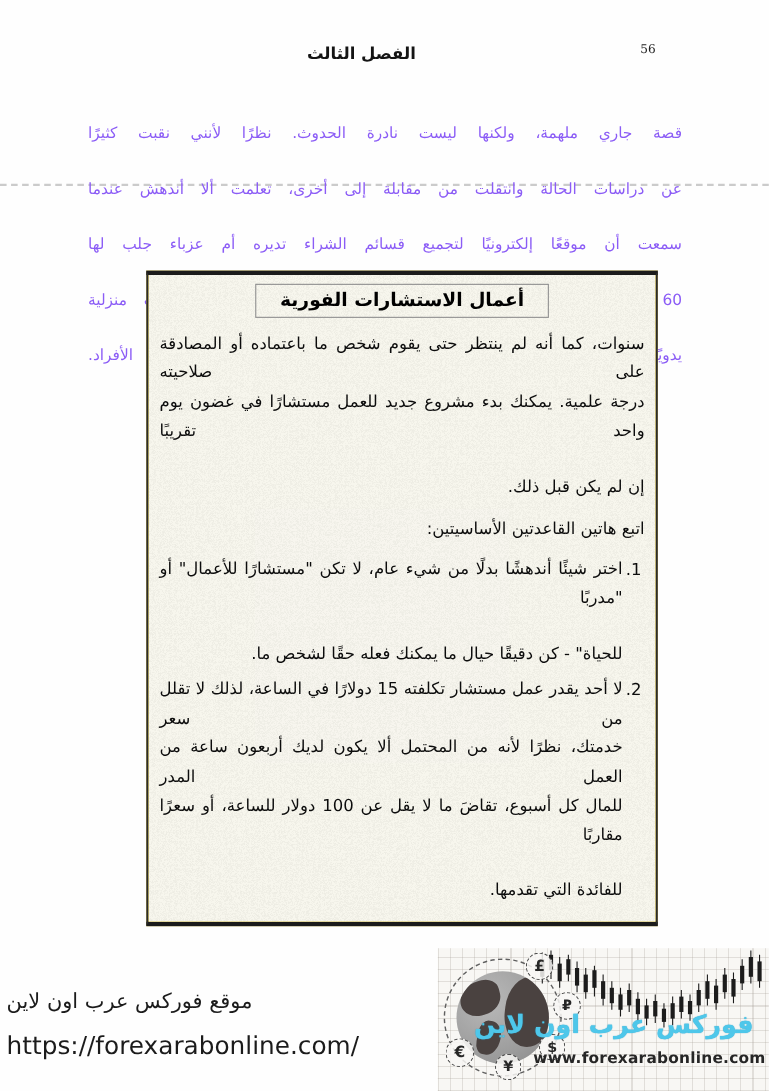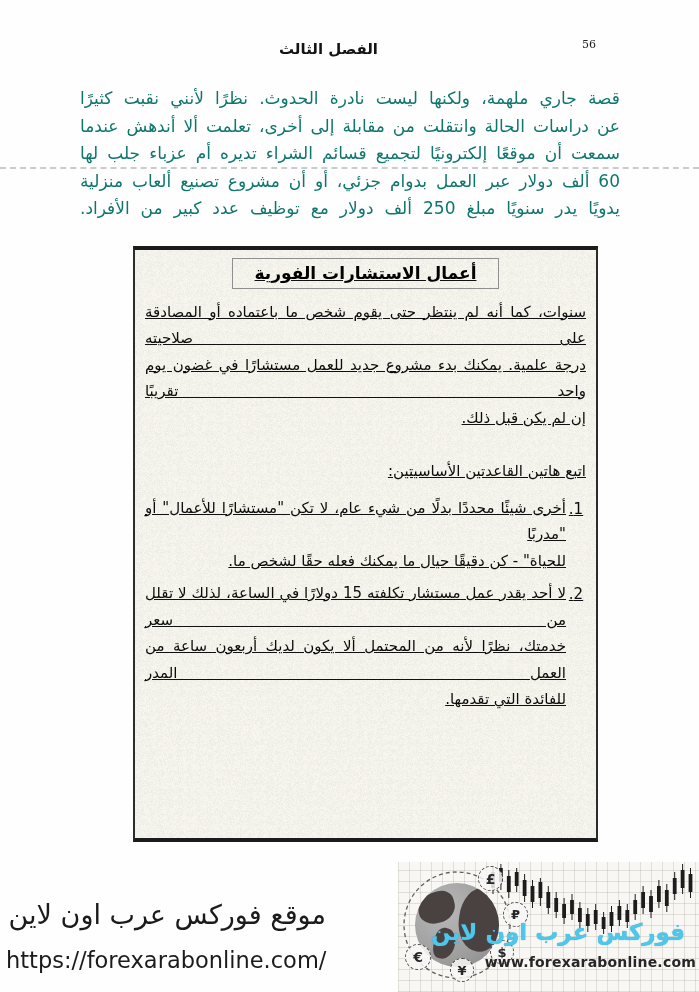--- a/index.html
+++ b/index.html
@@ -12,42 +12,42 @@
        font-size:15px;font-weight:bold;color:#141414;}
   .page-number{position:absolute;top:38px;left:582px;font-size:11px;
        font-family:"DejaVu Serif",serif;color:#222;}
 
   
   .scan-line{position:absolute;top:167px;left:0;right:0;border-top:2px dashed #8f8f8f;opacity:.45;}
 
   
   .intro{position:absolute;top:85px;left:80px;width:540px;direction:rtl;}
   .jline{text-align:justify;text-align-last:justify;}
-  .jline.end{text-align-last:right;}
-  .intro .jline{font-size:17px;line-height:27.5px;color:#0f766e;}
+  .jline.end{text-align-last:right;margin-top:24px;}
+  .intro .jline{font-size:14px;line-height:27.5px;color:#8b5cf6;margin-top:23px;}
 
   
   .box{position:absolute;left:133px;top:246px;width:461px;height:588px;
        border-top:4px solid #1b1b1b;border-bottom:4px solid #1b1b1b;
        border-left:2px solid #2c2c2c;border-right:2px solid #2c2c2c;
-       background:#fde047;overflow:hidden;text-decoration:underline;}
+       background:#fde047;overflow:hidden;}
   .noise{position:absolute;inset:0;width:100%;height:100%;z-index:0;opacity:.95;}
   .box-content{position:relative;z-index:1;direction:rtl;padding:6px 10px 0 10px;
        font-size:15px;line-height:26.5px;color:#0c0c0c;}
   .box-title{display:table;margin:2px auto 10px auto;font-size:17px;font-weight:bold;
        border:1px solid #8f8f8f;padding:1px 22px;color:#000;}
-  .rules-intro{margin-top:27px;}
+  .rules-intro{margin-top:12px;}
   .rule{display:flex;margin-top:10px;}
   .rule-num{width:20px;flex:none;text-align:center;padding-top:1px;}
   .rule-text{flex:1;}
   .rule + .rule{margin-top:6px;}
 
   
   .watermark{position:absolute;left:6px;top:899px;width:334px;color:#1b1b1b;}
-  .wm-title{text-align:right;font-size:27px;padding-right:14px;}
+  .wm-title{text-align:left;font-size:19px;padding-right:14px;}
   .wm-url{font-size:22.5px;margin-top:17px;}
 
   
   .logo{position:absolute;left:398px;top:862px;width:301px;height:130px;overflow:hidden;
        background:
         repeating-linear-gradient(0deg, rgba(165,158,150,.28) 0 1px, transparent 1px 11px),
         repeating-linear-gradient(90deg, rgba(165,158,150,.28) 0 1px, transparent 1px 11px),
         #f8f7f4;}
   .logo-art{position:absolute;inset:0;z-index:1;}
   .globe{position:absolute;left:17px;top:21px;width:84px;height:84px;border-radius:50%;
@@ -112,30 +112,31 @@
         <div class="jline">سنوات، كما أنه لم ينتظر حتى يقوم شخص ما باعتماده أو المصادقة على صلاحيته</div>
         <div class="jline">درجة علمية. يمكنك بدء مشروع جديد للعمل مستشارًا في غضون يوم واحد تقريبًا</div>
         <div class="jline end">إن لم يكن قبل ذلك.</div>
       </div>
 
       <div class="rules-intro">اتبع هاتين القاعدتين الأساسيتين:</div>
 
       <div class="rule">
         <span class="rule-num">1.</span>
         <div class="rule-text">
-          <div class="jline">أخرى شيئًا محددًا بدلًا من شيء عام، لا تكن "مستشارًا للأعمال" أو "مدربًا</div>
+          <div class="jline">اختر شيئًا أندهشًا بدلًا من شيء عام، لا تكن "مستشارًا للأعمال" أو "مدربًا</div>
           <div class="jline end">للحياة" - كن دقيقًا حيال ما يمكنك فعله حقًا لشخص ما.</div>
         </div>
       </div>
 
       <div class="rule">
         <span class="rule-num">2.</span>
         <div class="rule-text">
           <div class="jline">لا أحد يقدر عمل مستشار تكلفته 15 دولارًا في الساعة، لذلك لا تقلل من سعر</div>
           <div class="jline">خدمتك، نظرًا لأنه من المحتمل ألا يكون لديك أربعون ساعة من العمل المدر</div>
+          <div class="jline">للمال كل أسبوع، تقاضَ ما لا يقل عن 100 دولار للساعة، أو سعرًا مقاربًا</div>
           <div class="jline end">للفائدة التي تقدمها.</div>
         </div>
       </div>
 
     </div>
   </div>
 
   <div class="watermark">
     <div class="wm-title">موقع فوركس عرب اون لاين</div>
     <div class="wm-url">https://forexarabonline.com/</div>

